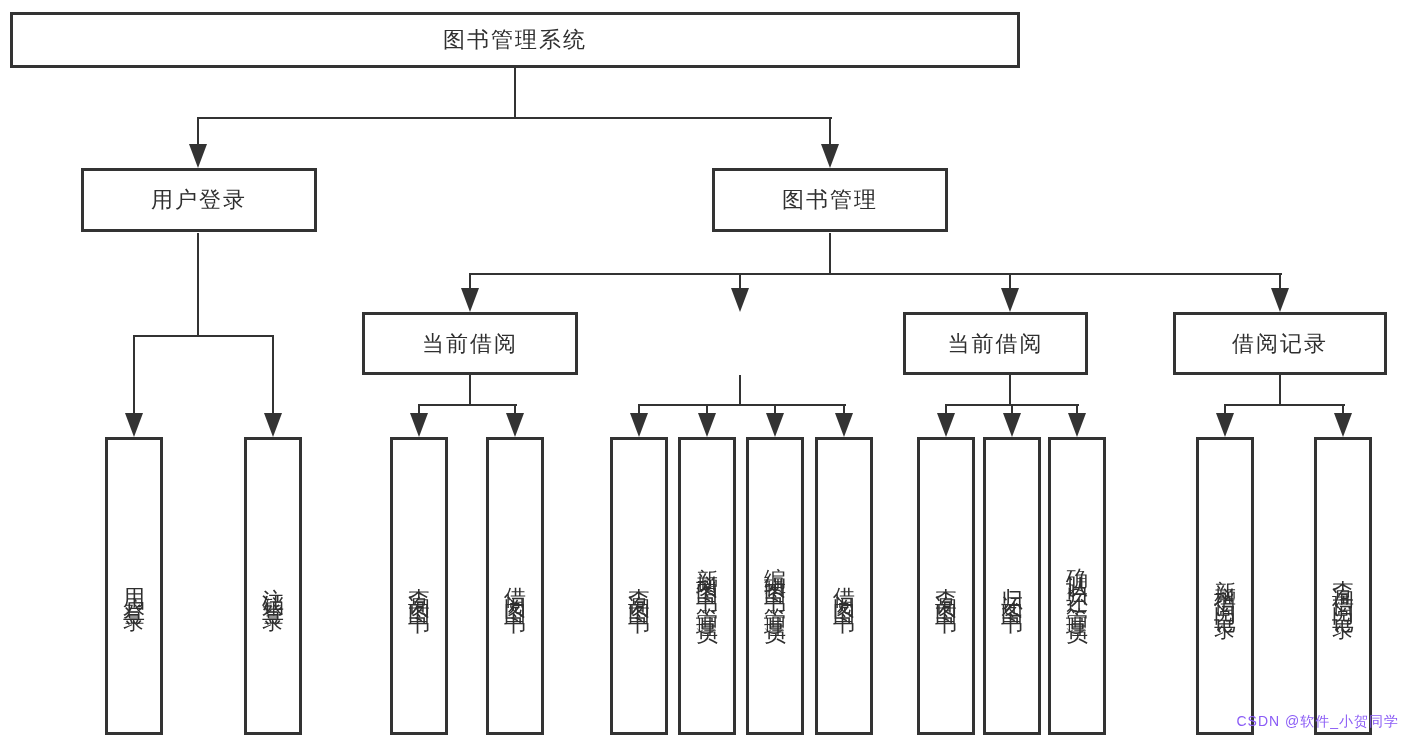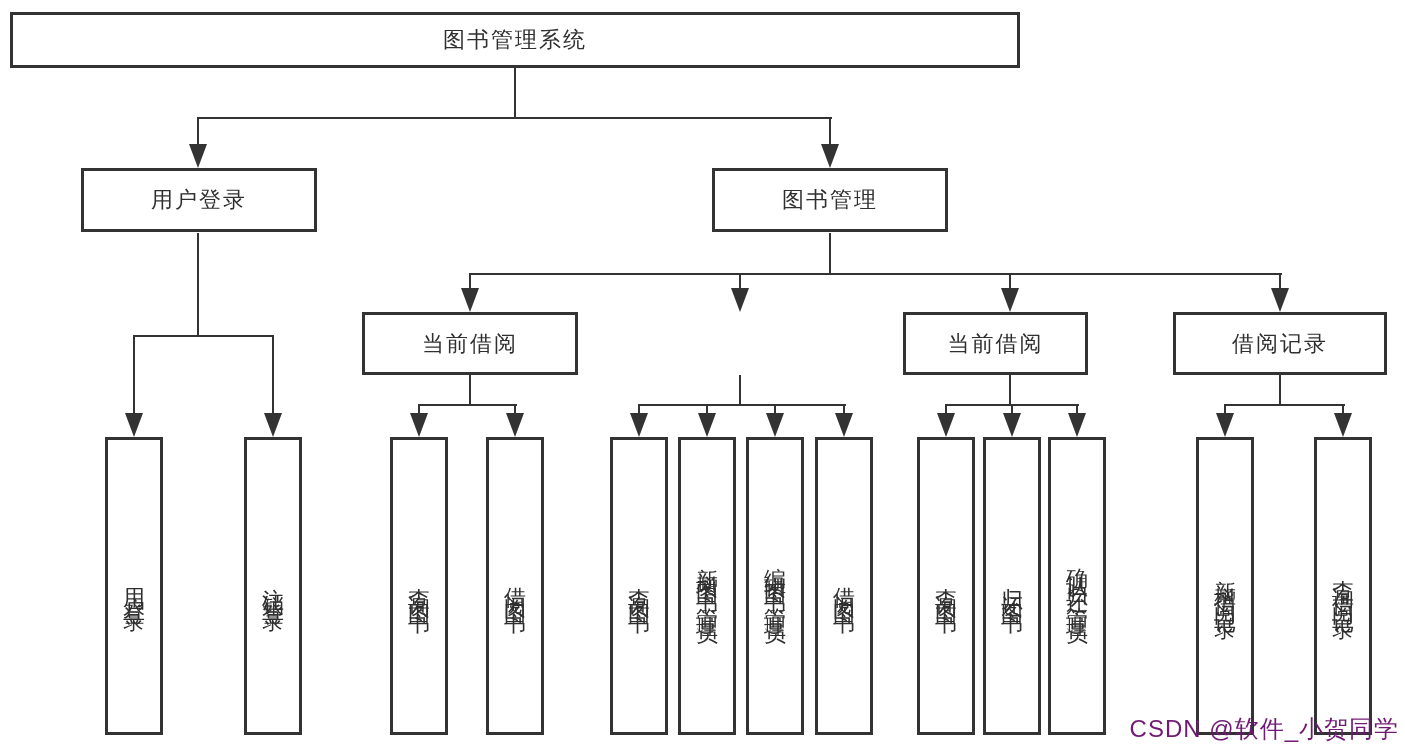--- a/index.html
+++ b/index.html
@@ -66,22 +66,22 @@
     border-left: 9px solid transparent;
     border-right: 9px solid transparent;
     border-top: 24px solid #333333;
     z-index: 1;
   }
 
   .watermark {
     position: absolute;
     top: 713px;
     right: 6px;
-    font-size: 24px;
-    color: #701a75;
+    font-size: 14px;
+    color: #8b5cf6;
     letter-spacing: 1px;
     z-index: 5;
     white-space: nowrap;
   }
 </style>
 </head>
 <body>
 
 <div class="canvas">
 

